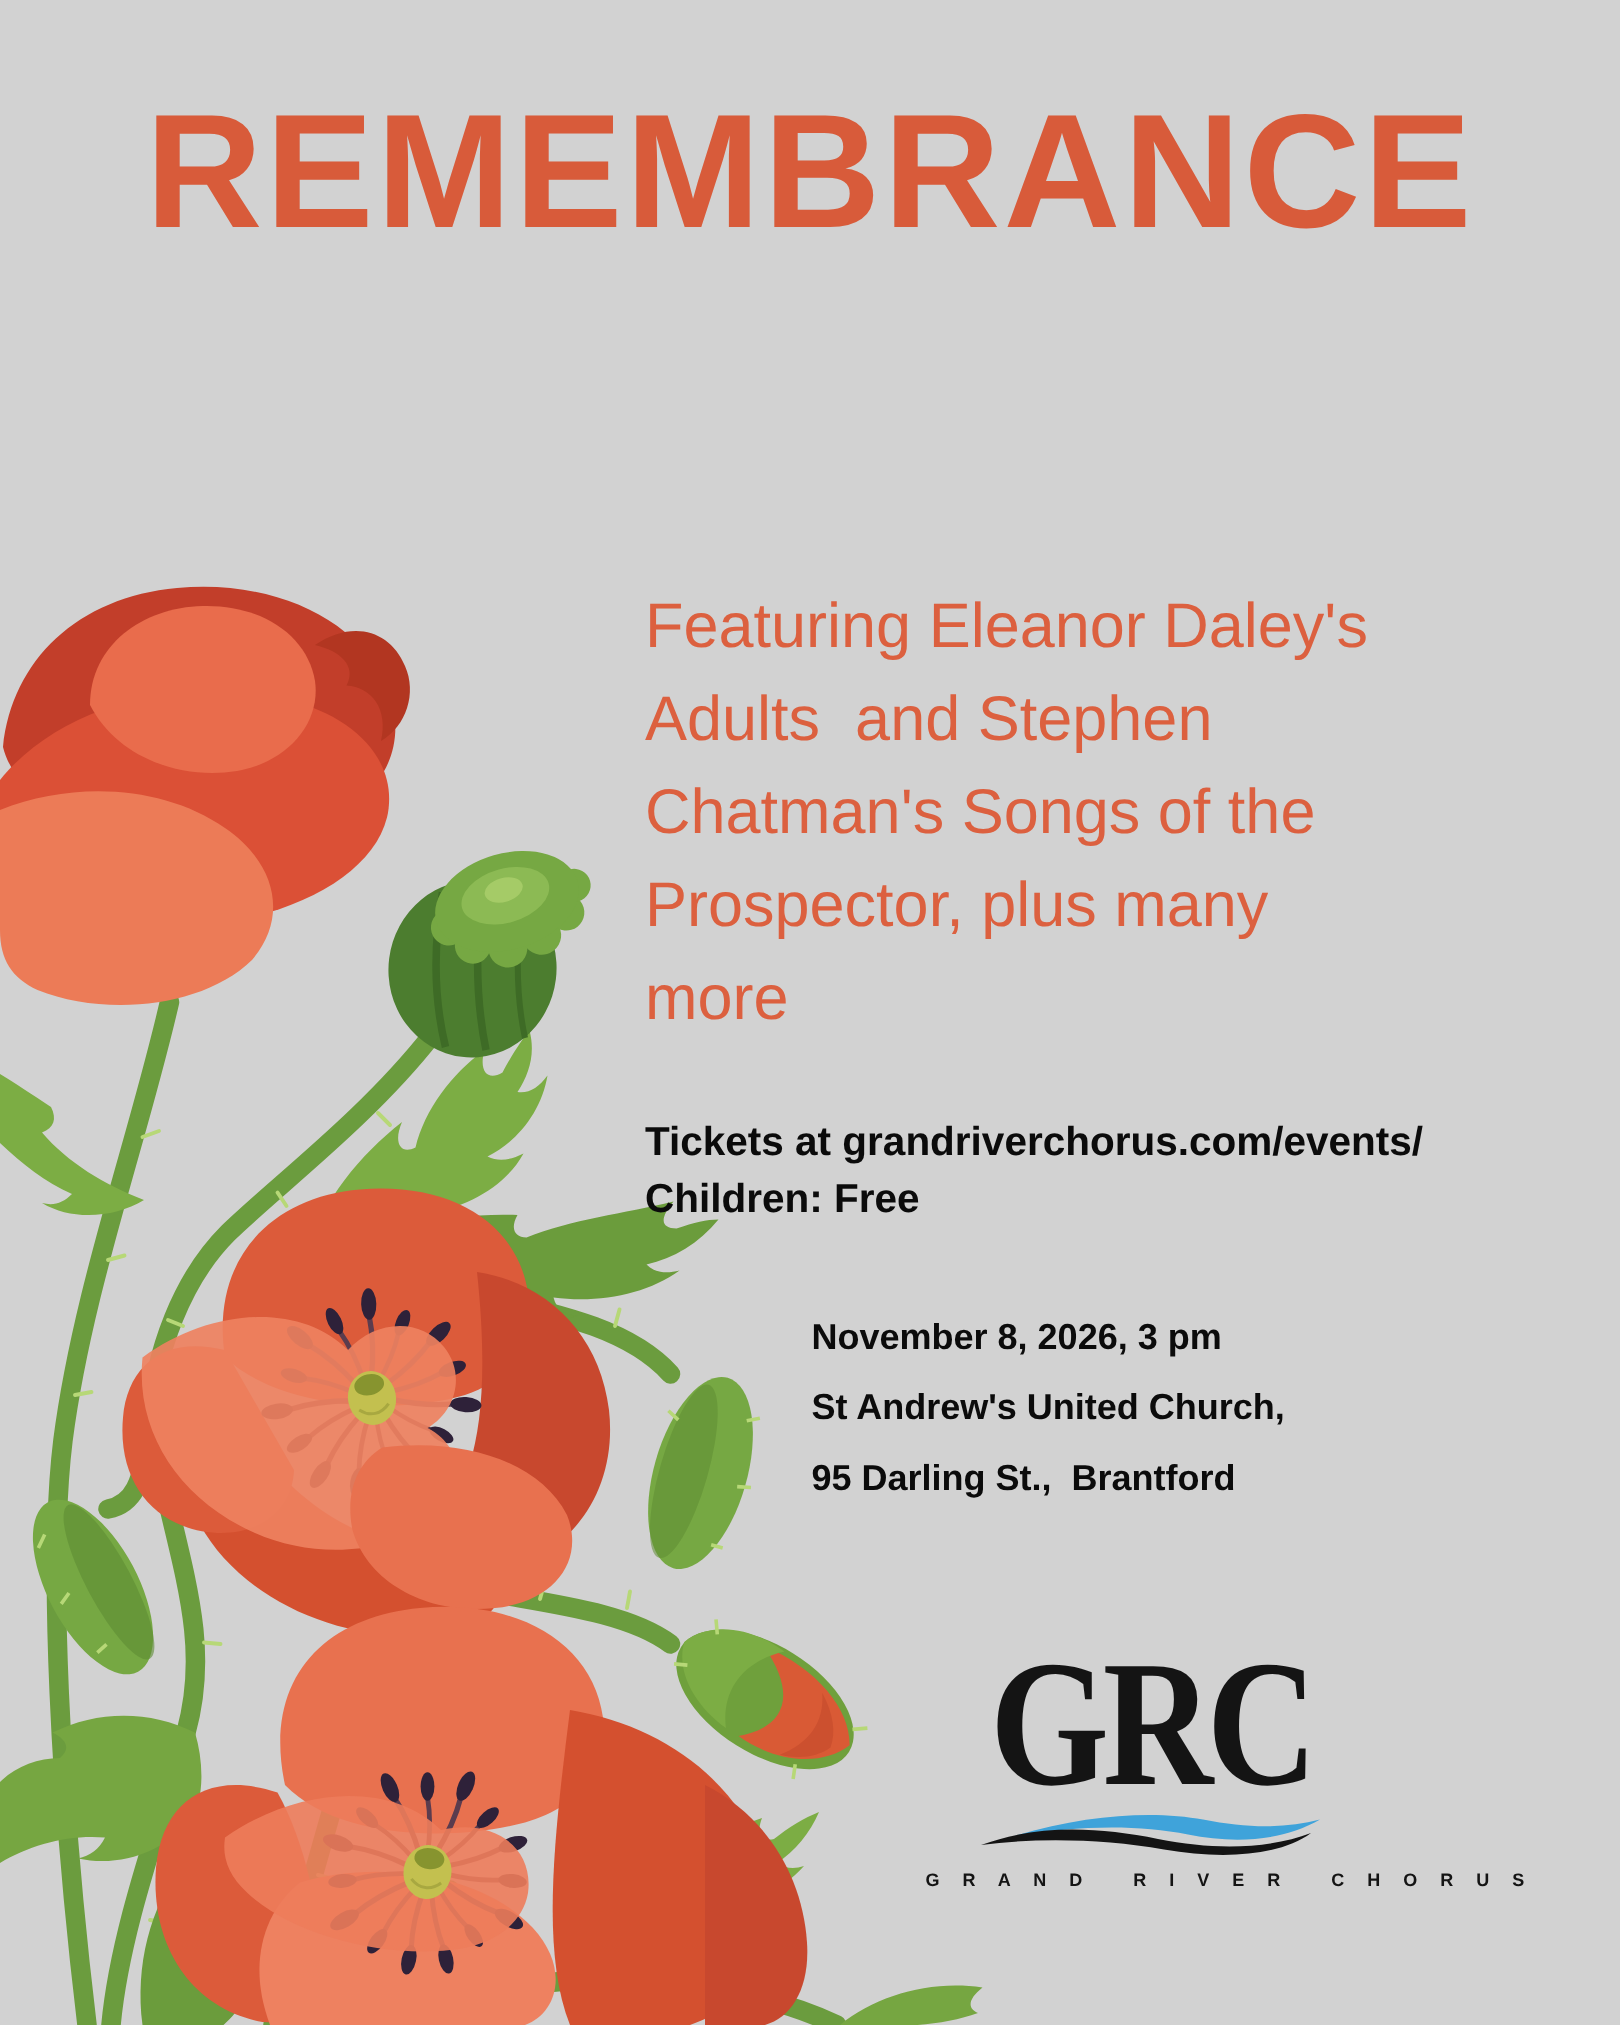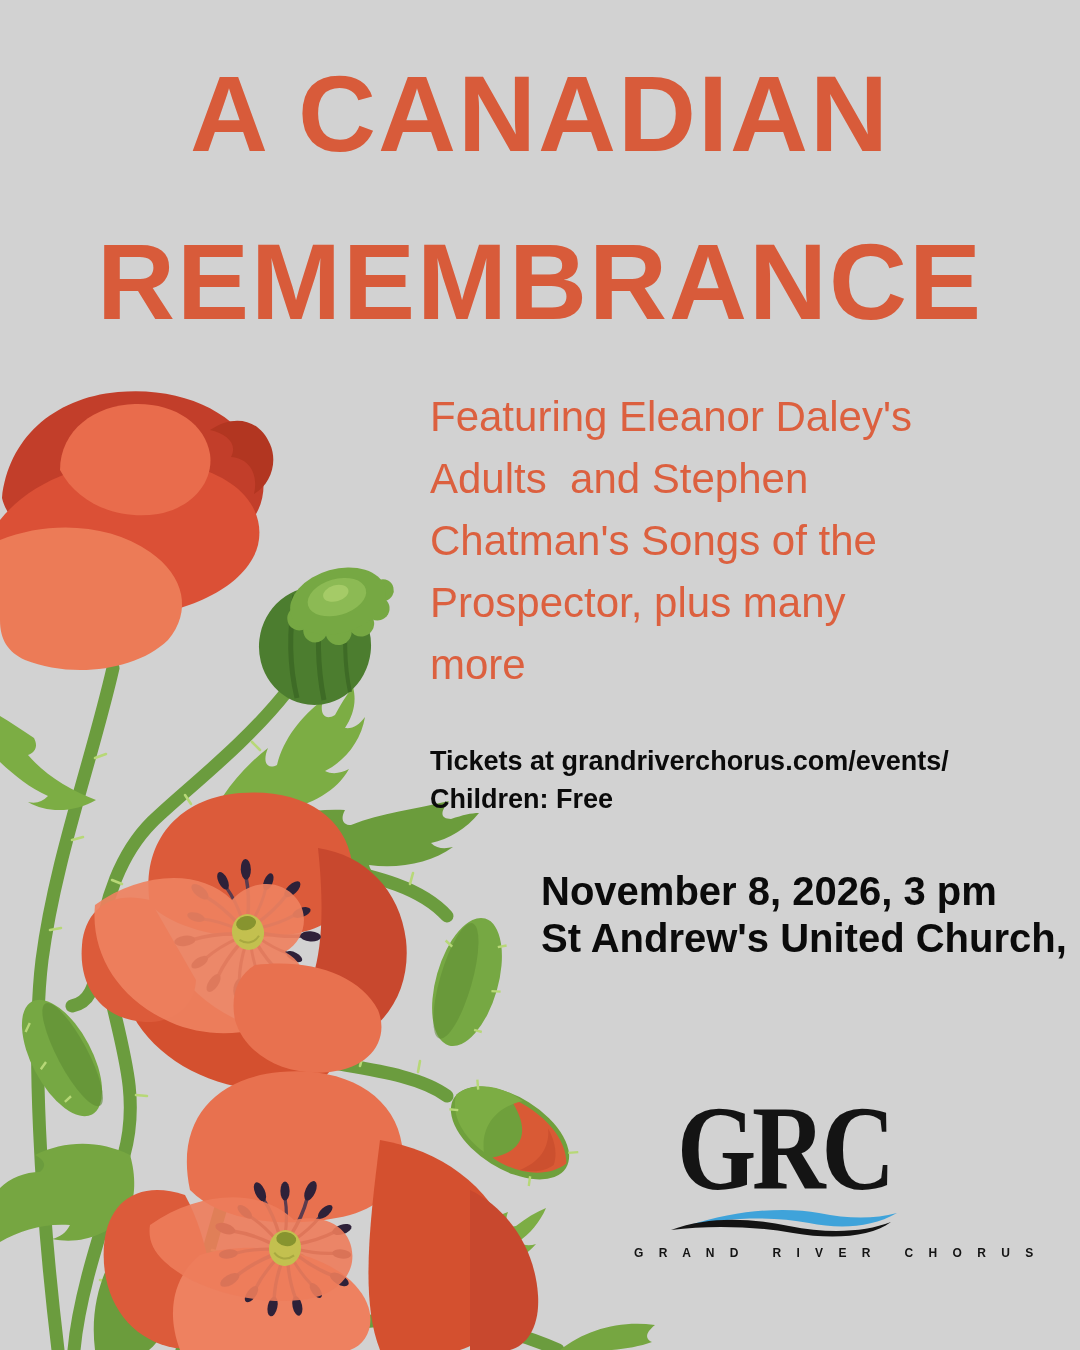--- a/index.html
+++ b/index.html
@@ -31,30 +31,29 @@
   .tickets{
     position:absolute;left:430px;top:712px;
     font-size:27px;
     line-height:38px;
     font-weight:700;
     color:#0b0b0b;
     margin-top:30px;
   }
   .event{
     position:absolute;left:541px;top:868px;
-    font-size:40px;
+    font-size:24px;
     line-height:47px;
     font-weight:700;
     color:#0b0b0b;
   }
   .logo{
     position:absolute;left:617px;top:1090px;width:300px;
     text-align:center;
     color:#141414;
-    margin-left:17px;
   }
   .grc{
     font-family:"Liberation Serif", serif;
     font-weight:700;
     font-size:120px;
     line-height:118px;
     letter-spacing:-5px;
     transform:scaleX(.85);
     transform-origin:50% 50%;
   }
@@ -222,40 +221,40 @@
     <g transform="translate(510,1133) rotate(32)">
       <ellipse rx="66" ry="36" fill="#6fa03c"></ellipse>
       <path fill="#d95a35" d="M-20,-30 C20,-36 52,-24 64,-4 C56,18 28,32 -2,30 C18,12 22,-12 -20,-30 Z"></path>
       <path fill="#c34a2b" d="M30,-24 C44,-16 52,-6 54,4 C50,14 40,22 28,26 C40,10 42,-8 30,-24 Z" opacity=".6"></path>
       <path fill="#7cad44" d="M-66,-4 C-58,-26 -32,-36 -6,-34 C-26,-14 -28,10 -12,30 C-38,28 -60,16 -66,-4 Z"></path>
       <path d="M-50,-20 l-6,-8 M-56,8 l-8,4 M40,26 l4,9 M60,-14 l8,-6" stroke="#b7d877" stroke-width="2.4"></path>
     </g>
   </svg>
 
   <div class="title">
-    <div class="txt-line">A CANADIAN</div>
     <div class="txt-line">REMEMBRANCE</div>
   </div>
 
   <div class="featuring">
     <div class="txt-line">Featuring Eleanor Daley's</div>
     <div class="txt-line">Adults  and Stephen</div>
     <div class="txt-line">Chatman's Songs of the</div>
     <div class="txt-line">Prospector, plus many</div>
     <div class="txt-line">more</div>
   </div>
 
   <div class="tickets">
     <div class="txt-line">Tickets at grandriverchorus.com/events/</div>
     <div class="txt-line">Children: Free</div>
   </div>
 
   <div class="event">
     <div class="txt-line">November 8, 2026, 3 pm</div>
     <div class="txt-line">St Andrew's United Church,</div>
+    <div class="txt-line">95 Darling St.,  Brantford</div>
   </div>
 
   <div class="logo">
     <div class="grc">GRC</div>
     <svg class="waves" width="230" height="36" viewBox="0 0 230 36" aria-hidden="true">
       <path d="M18,22 C70,5 118,3 150,9 C180,15 205,15 228,9 C202,24 170,25 140,19 C104,12 60,13 18,22 Z" fill="#3fa3da"></path>
       <path d="M2,26 C40,12 80,14 120,22 C160,30 196,28 222,18 C202,33 164,36 124,29 C84,22 40,21 2,26 Z" fill="#141414"></path>
     </svg>
     <div class="wordmark">G R A N D   R I V E R   C H O R U S</div>
   </div>

